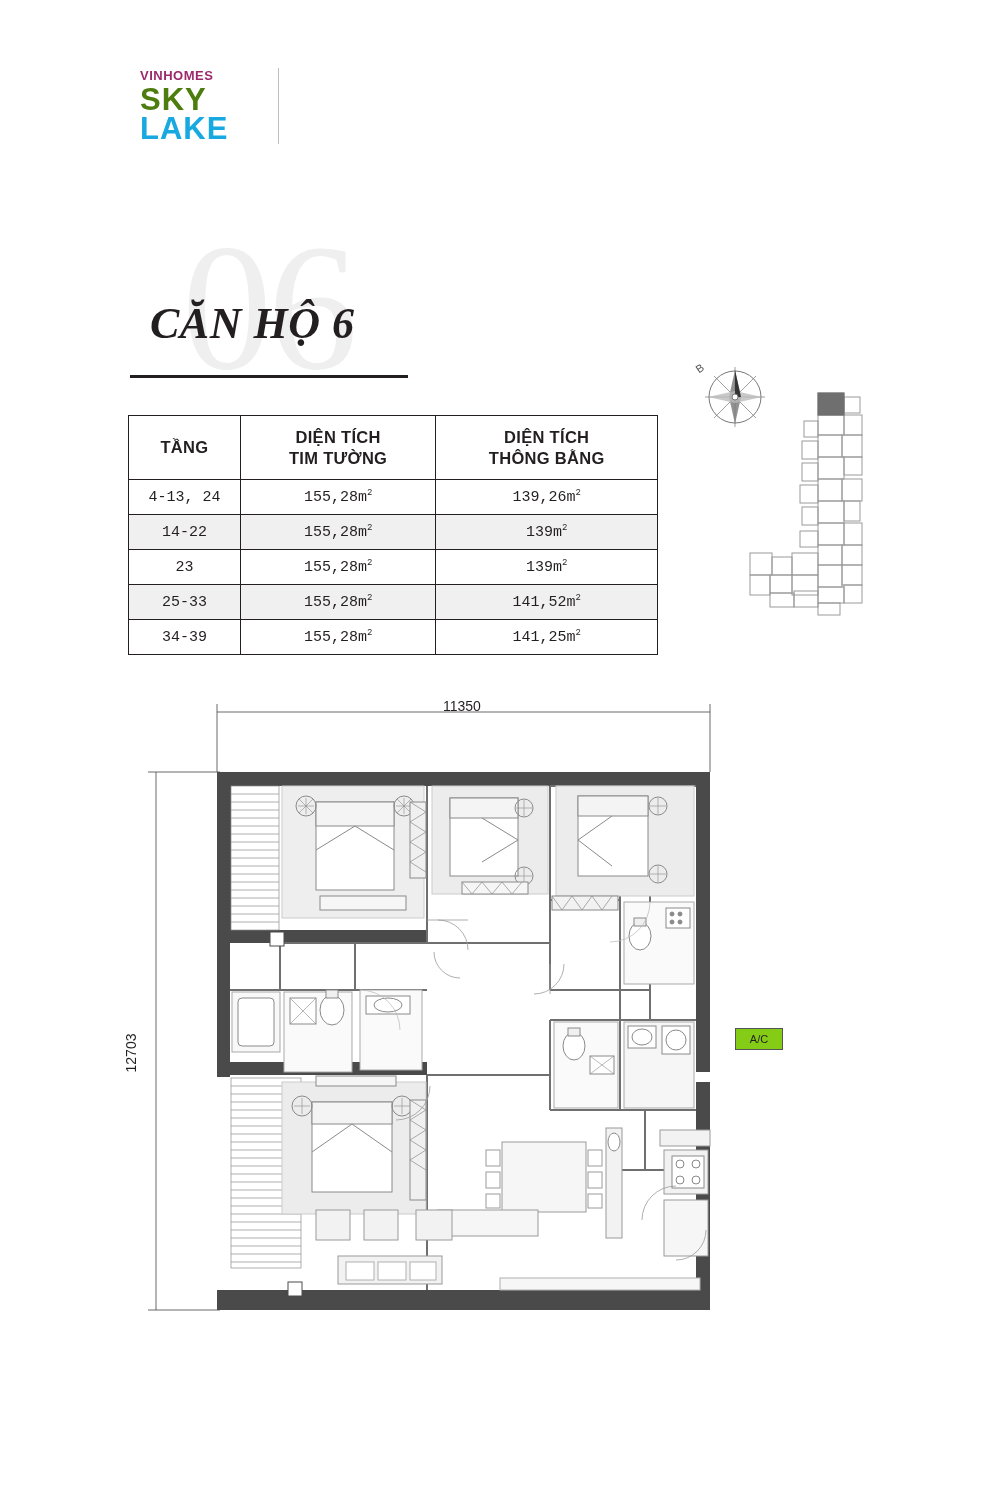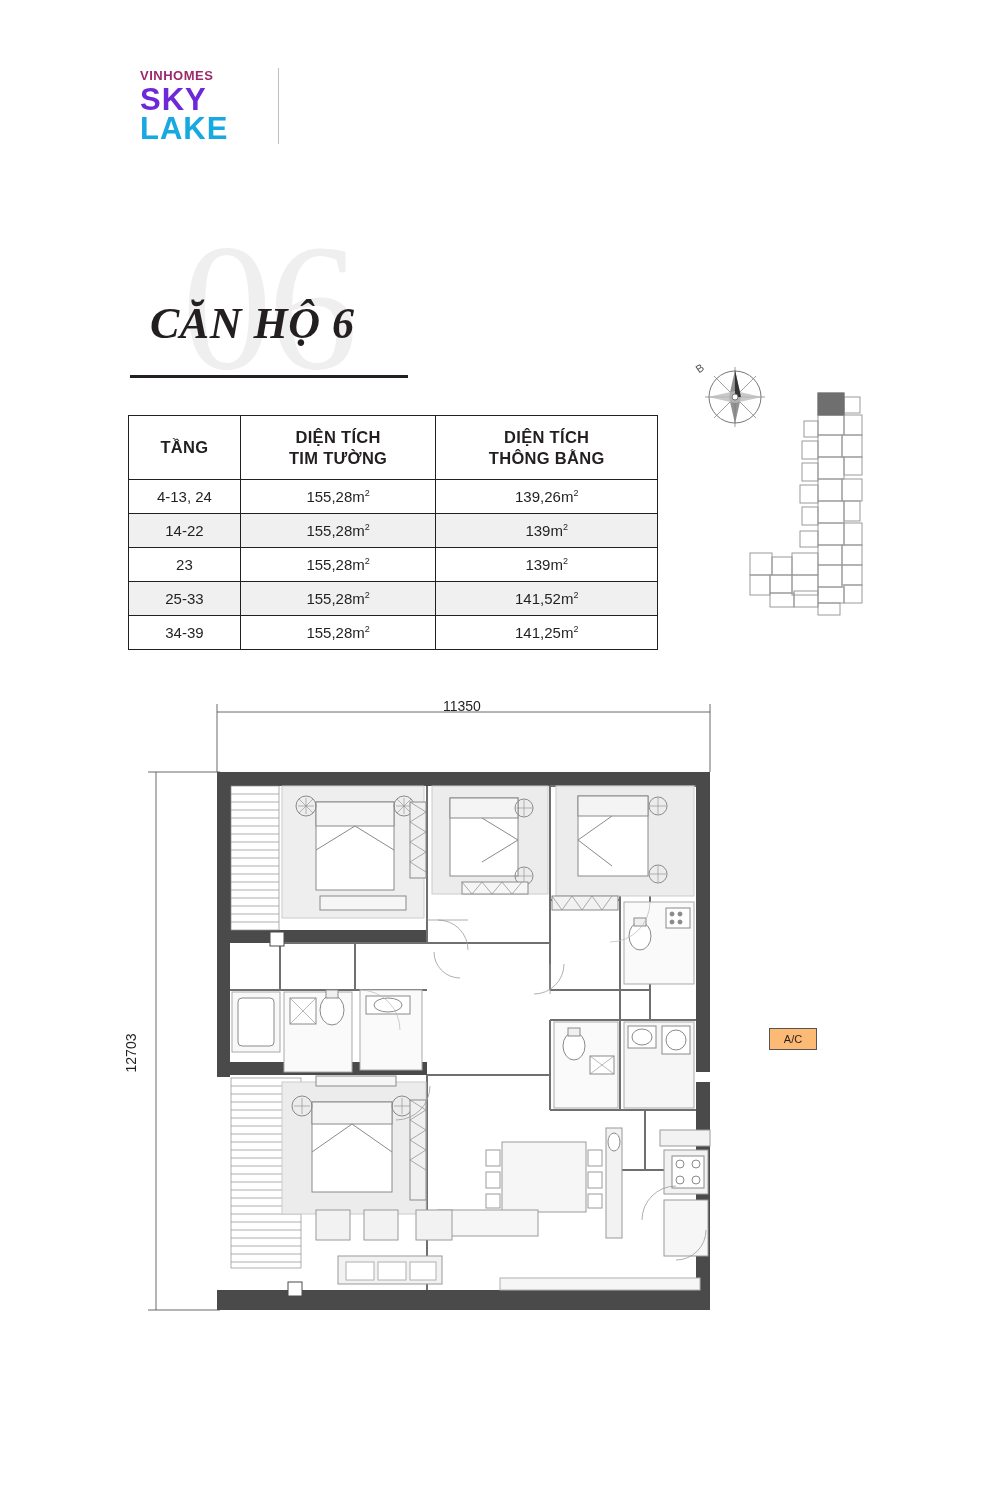--- a/index.html
+++ b/index.html
@@ -35,21 +35,21 @@
     font-size: 13px;
     font-weight: bold;
     letter-spacing: 0.5px;
     color: #9c2a6b;
     font-family: "Liberation Sans", sans-serif;
   }
   .logo-sky {
     font-size: 31px;
     font-weight: bold;
     letter-spacing: 1px;
-    color: #6d28d9;
+    color: #4d7c0f;
     margin-top: 2px;
     font-family: "Liberation Sans", sans-serif;
   }
   .logo-lake {
     font-size: 31px;
     font-weight: bold;
     letter-spacing: 1px;
     color: #17a9e0;
     margin-top: -2px;
     font-family: "Liberation Sans", sans-serif;
@@ -133,20 +133,21 @@
   .area-table th {
     padding: 11px 4px;
     font-size: 16.5px;
     font-weight: bold;
     line-height: 1.25;
     letter-spacing: 0.3px;
   }
   .area-table td {
     padding: 8px 12px;
     font-size: 15px;
+    font-family: Liberation Mono, monospace;
   }
   .area-table tbody tr:nth-child(even) td {
     background: #f0f0f0;
   }
   .area-table col.c1 { width: 112px; }
   .area-table col.c2 { width: 196px; }
   .area-table col.c3 { width: 222px; }
   sup { font-size: 9px; vertical-align: super; }
 
   
@@ -194,30 +195,30 @@
     position: absolute;
     left: 112px;
     top: 1045px;
     font-size: 14px;
     color: #231f20;
     transform: rotate(-90deg);
     transform-origin: center center;
   }
   .ac-label {
     position: absolute;
-    left: 769px;
+    left: 735px;
     top: 1028px;
     width: 46px;
     height: 20px;
     border: 1px solid #555;
     font-size: 11px;
     display: flex;
     align-items: center;
     justify-content: center;
-    background: #fdba74;
+    background: #84cc16;
     color: #231f20;
   }
   .f-label {
     position: absolute;
     left: 691px;
     top: 1203px;
     font-size: 11px;
     color: #231f20;
   }
 </style>

